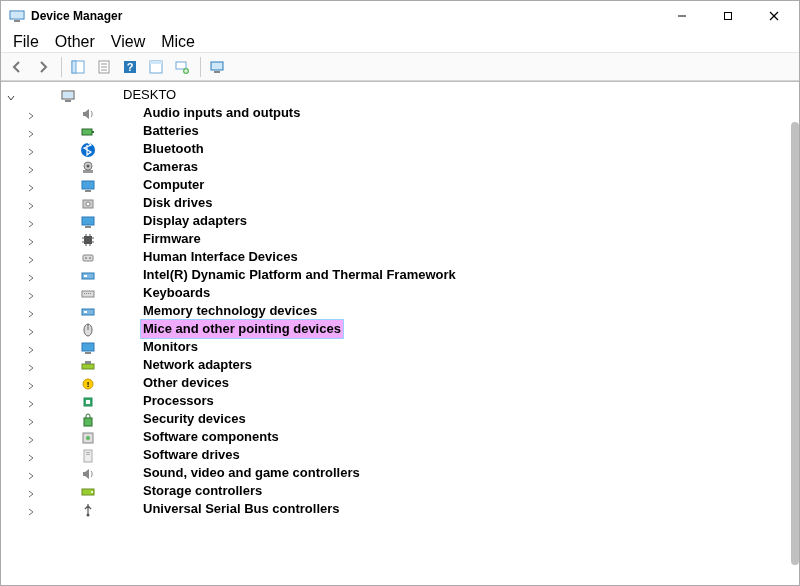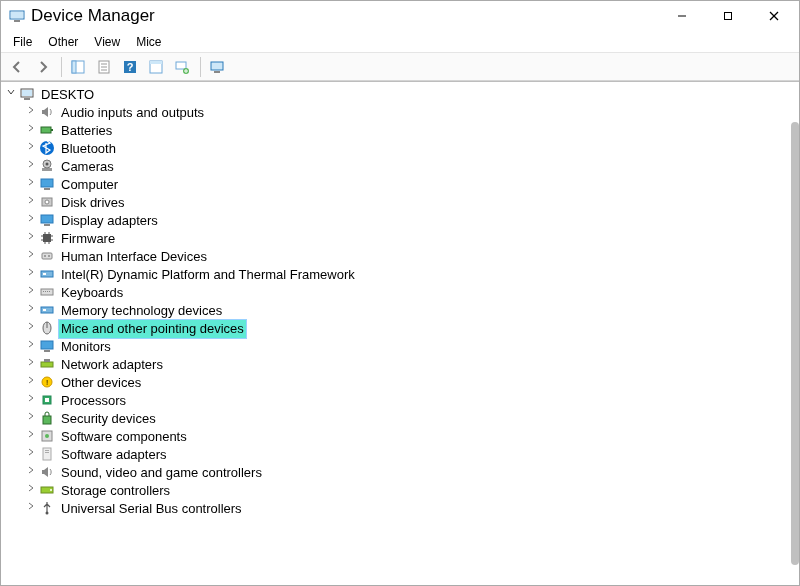--- a/index.html
+++ b/index.html
@@ -1,38 +1,38 @@
 <!DOCTYPE html>
 <html><head>
 <meta charset="utf-8">
 <style>
 * { box-sizing: border-box; margin: 0; padding: 0; }
 body { font-family: "Segoe UI", Tahoma, sans-serif; font-size: 12px; background: #fff; color: #000; width: 800px; height: 586px; overflow: hidden; border: 1px solid #aaa; display: flex; flex-direction: column; }
 .titlebar { height: 30px; display: flex; align-items: center; padding: 0 2px 0 8px; }
 .titlebar .app-icon { width: 16px; height: 16px; margin-right: 6px; display: flex; align-items: center; justify-content: center; }
-.titlebar .title { flex: 0 0 auto; font-size: 17px; }
+.titlebar .title { flex: 0 0 auto; font-size: 12px; font-weight: bold; }
 .titlebar .spacer { flex: 1; }
 .titlebar .win-controls { display: flex; }
 .titlebar .win-btn { width: 46px; height: 30px; display: flex; align-items: center; justify-content: center; cursor: default; }
 .menubar { height: 22px; display: flex; align-items: center; padding: 0 4px; border-bottom: 1px solid #e5e5e5; }
-.menubar .menu-item { padding: 2px 8px; font-size: 12px; cursor: default; }
+.menubar .menu-item { padding: 2px 8px; font-size: 16px; cursor: default; }
 .toolbar { height: 28px; display: flex; align-items: center; padding: 2px 4px; border-bottom: 1px solid #d4d4d4; background: #fafafa; }
 .toolbar .tb-btn { width: 24px; height: 24px; display: flex; align-items: center; justify-content: center; margin-right: 2px; border: 1px solid transparent; cursor: default; }
 .toolbar .sep { width: 1px; height: 20px; background: #ccc; margin: 0 4px; }
 .content-wrap { flex: 1; position: relative; border-top: 1px solid #bdbdbd; }
 .content { position: absolute; inset: 0 4px 0 0; overflow: hidden; padding: 4px 0 0 0; }
 .scrollbar { position: absolute; right: 0; top: 40px; bottom: 20px; width: 8px; background: #c0c0c0; border-radius: 4px; }
 .tree { list-style: none; font-size: 13px; line-height: 18px; }
-.tree-row { display: flex; align-items: flex-start; height: 18px; padding-left: 4px; white-space: nowrap; cursor: default; }
+.tree-row { display: flex; align-items: flex-end; height: 18px; padding-left: 4px; white-space: nowrap; cursor: default; gap: 41px; }
 .tree-row.root { padding-left: 4px; }
-.tree-row.child { padding-left: 24px; }
+.tree-row.child { padding-left: 24px; font-weight: bold; }
 .chevron { width: 12px; height: 12px; display: inline-flex; align-items: center; justify-content: center; margin-right: 2px; color: #606060; }
 .node-icon { width: 16px; height: 16px; display: inline-flex; align-items: center; justify-content: center; margin-right: 4px; }
 .node-label { padding: 0 2px; }
-.node-label.selected { background: #5eead4; outline: 1px solid #99d1ff; }
+.node-label.selected { background: #f0abfc; outline: 1px solid #99d1ff; }
 svg { display: block; }
 </style>
 </head>
 <body>
 
 <div class="titlebar">
   <span class="app-icon">
     <svg width="16" height="16" viewBox="0 0 16 16">
         <rect x="1" y="3" width="14" height="8" fill="#fff" stroke="#2a7ab9"></rect>
         <rect x="2" y="4" width="12" height="6" fill="#cde7f8"></rect>
@@ -419,21 +419,21 @@
               <path d="M3 2 L7 5 L3 8" fill="none" stroke="#707070" stroke-width="1"></path>
             </svg>
           </span>
           <span class="node-icon">
             <svg width="16" height="16" viewBox="0 0 16 16">
               <rect x="4" y="2" width="8" height="12" fill="#eee" stroke="#aaa"></rect>
               <rect x="6" y="4" width="4" height="1" fill="#aaa"></rect>
               <rect x="6" y="6" width="4" height="1" fill="#aaa"></rect>
             </svg>
           </span>
-          <span class="node-label">Software adapters</span>
+          <span class="node-label">Software drives</span>
         </li>
         <li class="tree-row child">
           <span class="chevron">
             <svg width="10" height="10" viewBox="0 0 10 10">
               <path d="M3 2 L7 5 L3 8" fill="none" stroke="#707070" stroke-width="1"></path>
             </svg>
           </span>
           <span class="node-icon">
             <svg width="16" height="16" viewBox="0 0 16 16">
               <path d="M3 6h2l4-3v10l-4-3H3z" fill="#888"></path>

